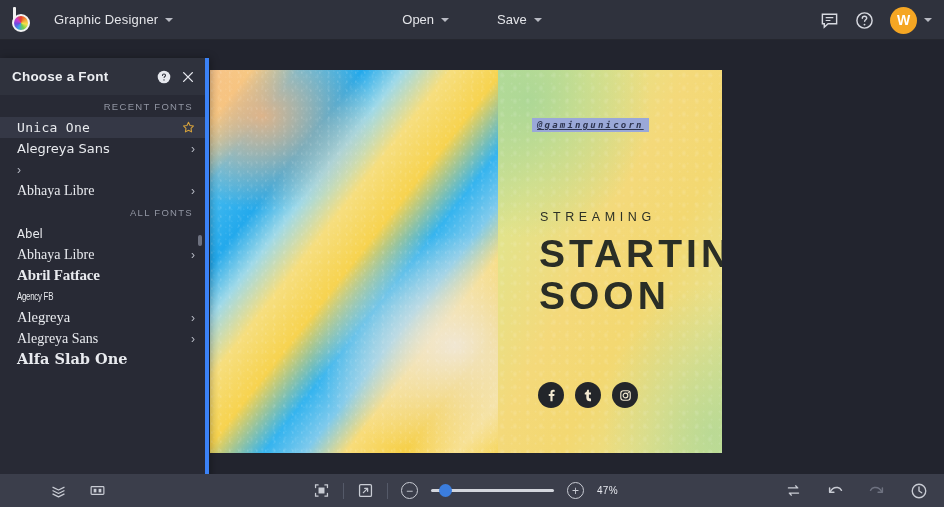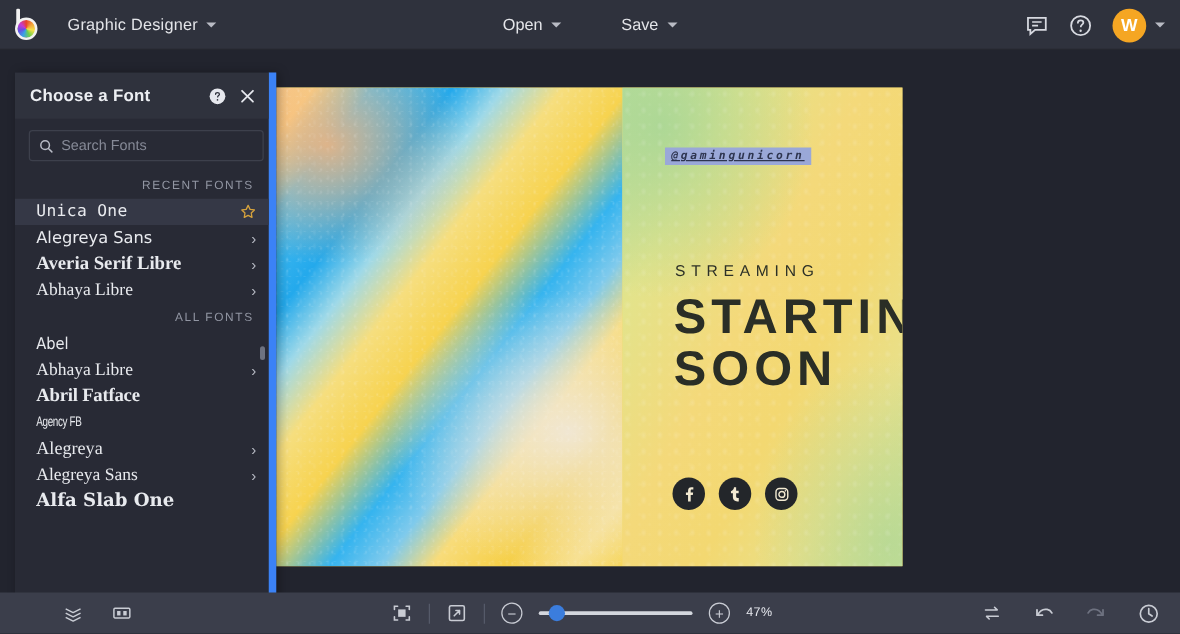--- a/index.html
+++ b/index.html
@@ -117,22 +117,22 @@
   }
   .socials { position: absolute; left: 328px; top: 312px; display: flex; gap: 11px; }
   .social {
     width: 26px; height: 26px; border-radius: 50%; background: #23262a;
     display: flex; align-items: center; justify-content: center;
     color: #f3e8c8; font-size: 14px; font-weight: bold;
   }
 
   
   .font-panel {
-    position: absolute; left: 12px; top: 58px; width: 209px; height: 432px;
-    background: #282a35; border-right: 6px solid #3b82f6;
+    position: absolute; left: 0; top: 58px; width: 209px; height: 432px;
+    background: #282a35; border-right: 4px solid #3b82f6;
     box-shadow: 2px 0 8px rgba(0,0,0,.3);
     display: flex; flex-direction: column; overflow: hidden;
   }
   .panel-head {
     height: 37px; background: #2f323d; display: flex; align-items: center;
     padding: 0 10px 0 12px; flex: none;
   }
   .panel-title { color: #eceef2; font-size: 13.5px; font-weight: bold; flex: 1; letter-spacing: .2px; }
   .panel-head .icon-btn { margin-left: 10px; }
   .search-row { display: flex; align-items: center; gap: 7px; padding: 9px 11px 8px 11px; flex: none; }
@@ -296,55 +296,37 @@
           <circle cx="10" cy="14.2" r=".95" fill="#2f323d"></circle>
         </svg>
       </span>
       <span class="icon-btn">
         <svg width="14" height="14" viewBox="0 0 16 16" stroke="#e6e8ee" stroke-width="1.6" stroke-linecap="round">
           <path d="M3 3l10 10M13 3L3 13"></path>
         </svg>
       </span>
     </div>
 
-    <div class="search-row">
-      <div class="search-box">
-        <span>
-          <svg width="12" height="12" viewBox="0 0 16 16" fill="none" stroke="#b9bcc6" stroke-width="1.6">
-            <circle cx="6.8" cy="6.8" r="4.6"></circle>
-              <path d="M10.3 10.3L14 14" stroke-linecap="round"></path>
-          </svg>
-        </span>
-        <input type="text" placeholder="Search Fonts" style="">
-      </div>
-      <div class="sq-btn">
-        <svg width="12" height="12" viewBox="0 0 16 16" fill="#eceef2">
-          <path d="M8 1.2l2 4.1 4.5.6-3.3 3.2.8 4.5L8 11.5 3.9 13.6l.8-4.5L1.4 5.9l4.6-.6z"></path>
-        </svg>
-      </div>
-
-    </div>
 
     <div class="section-label">RECENT FONTS</div>
 
     <div>
       <div class="font-row selected">
         <span class="font-label f-unica">Unica One</span>
         <span class="star-gold">
           <svg width="13" height="13" viewBox="0 0 16 16" fill="none" stroke="#d6a23c" stroke-width="1.3" stroke-linejoin="round">
             <path d="M8 1.6l1.9 3.9 4.3.6-3.1 3 .7 4.3L8 11.4 4.2 13.4l.7-4.3-3.1-3 4.3-.6z"></path>
           </svg>
         </span>
       </div>
       <div class="font-row">
         <span class="font-label f-alegsans">Alegreya Sans</span>
         <span class="chev">›</span>
       </div>
       <div class="font-row">
-        <span class="font-label f-averia">Averia Serif Libre</span>
         <span class="chev">›</span>
       </div>
       <div class="font-row">
         <span class="font-label f-abhaya">Abhaya Libre</span>
         <span class="chev">›</span>
       </div>
     </div>
 
     <div class="section-label">ALL FONTS</div>
 

